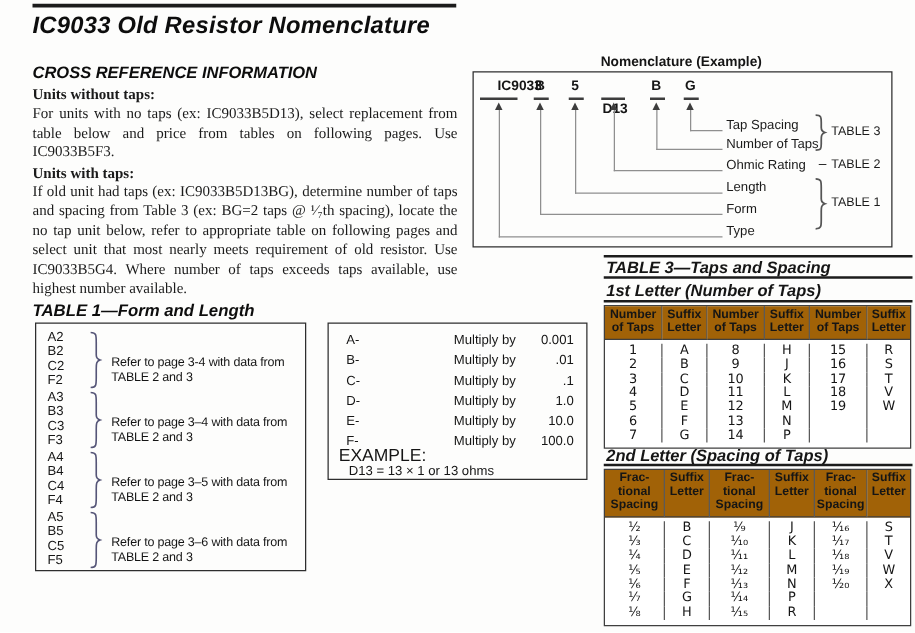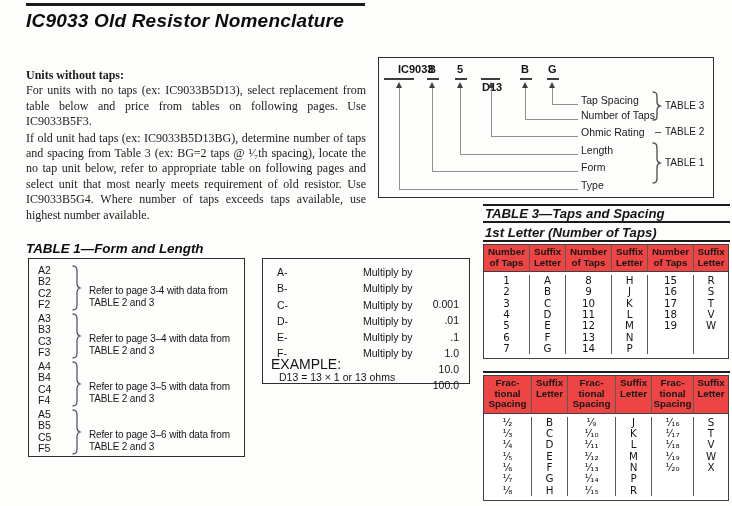--- a/index.html
+++ b/index.html
@@ -37,55 +37,58 @@
   .t1-codes{position:absolute;left:9px;font-size:10.5px;line-height:11.4px;}
   .t1-note{position:absolute;left:60px;font-size:10px;line-height:12px;letter-spacing:-0.15px;white-space:pre-line;margin-top:12px;}
   .t1-brace{position:absolute;left:42px;}
 
   
   .t2-box{position:absolute;left:262px;top:258px;width:206px;height:124px;border:1.5px solid #2e2e2e;background:#fdfdfc;}
   .ohmic-rows{position:absolute;left:0;top:7px;width:100%;}
   .ohmic-row{position:relative;height:16.3px;font-size:10.5px;}
   .ohmic-code{position:absolute;left:14px;}
   .ohmic-action{position:absolute;left:76px;margin-left:24px;}
-  .ohmic-value{position:absolute;right:10px;margin-top:32px;}
+  .ohmic-value{position:absolute;right:10px;}
   .t2-example-label{position:absolute;left:8px;top:97px;font-size:14px;}
   .t2-example{position:absolute;left:16px;top:112px;font-size:10.5px;}
 
   
   .t3-rule{position:absolute;left:483px;width:247px;background:#1c1c1c;height:1.6px;}
   .t3-heading{position:absolute;left:485px;font:italic 700 13.2px "Liberation Sans",sans-serif;}
   .t3-table{position:absolute;left:483px;width:244px;border:1.6px solid #3f3f3f;background:#fff;}
   .t3-head{display:grid;}
-  .t3-head > div{background:#ef4444;border-right:1px solid #5a5a5a;border-bottom:1.6px solid #3f3f3f;
+  .t3-head > div{background:#a16207;border-right:1px solid #5a5a5a;border-bottom:1.6px solid #3f3f3f;
                  font-weight:700;font-size:9.8px;line-height:10.6px;text-align:center;white-space:pre-line;padding:2px 0 3px;}
   .t3-head > div:last-child{border-right:none;}
   .t3-row{display:grid;}
   .t3-row > div{border-right:1px solid #5a5a5a;text-align:center;font-size:10.3px;line-height:11.3px;
                 font-family:"DejaVu Sans","Liberation Sans",sans-serif;}
   .t3-row > div:last-child{border-right:none;}
   .t3-body{padding:3px 0 4px 0;}
   .cols-1st{grid-template-columns:46px 36px 46px 36px 46px 34px;}
   .cols-2nd{grid-template-columns:48px 36px 48px 36px 42px 34px;}
   svg.bracket{display:block;}
 </style>
 </head>
 <body>
 
 <div class="page">
 
   <div class="rule" style="left:26px;top:3px;width:339px;height:2.5px;"></div>
   <div class="page-title">IC9033 Old Resistor Nomenclature</div>
 
+  <div class="sec-heading" style="left:26px;top:50px;">CROSS REFERENCE INFORMATION</div>
   <div class="intro">
     <div class="para-label">Units without taps:</div>
     <p>For units with no taps (ex: IC9033B5D13), select replacement from table below and price from tables on following pages. Use IC9033B5F3.</p>
+    <div class="para-label">Units with taps:</div>
     <p>If old unit had taps (ex: IC9033B5D13BG), determine number of taps and spacing from Table 3 (ex: BG=2 taps @ ¹⁄₇th spacing), locate the no tap unit below, refer to appropriate table on following pages and select unit that most nearly meets requirement of old resistor. Use IC9033B5G4. Where number of taps exceeds taps available, use highest number available.</p>
   </div>
 
+  <div class="diag-caption">Nomenclature (Example)</div>
   <div class="diag-box">
     <div class="token" style="left:19px;top:5px;">IC9033</div>
     <div class="token" style="left:49px;top:5px;">B</div>
     <div class="token" style="left:78px;top:5px;">5</div>
     <div class="token" style="left:103px;top:5px;margin-top:18px;">D13</div>
     <div class="token" style="left:142px;top:5px;">B</div>
     <div class="token" style="left:169px;top:5px;">G</div>
 
     <div class="tok-underline" style="left:5px;width:30px;"></div>
     <div class="tok-underline" style="left:48px;width:12px;"></div>
@@ -303,20 +306,21 @@
         <div>7</div>
           <div>G</div>
           <div>14</div>
           <div>P</div>
           <div></div>
           <div></div>
       </div>
     </div>
   </div>
 
+  <div class="t3-heading" style="top:357px;">2nd Letter (Spacing of Taps)</div>
   <div class="t3-rule" style="top:371px;"></div>
   <div class="t3-table" style="top:375px;">
     <div class="t3-head cols-2nd">
       <div>Frac-
 tional
 Spacing</div>
       <div>Suffix
 Letter</div>
       <div>Frac-
 tional

